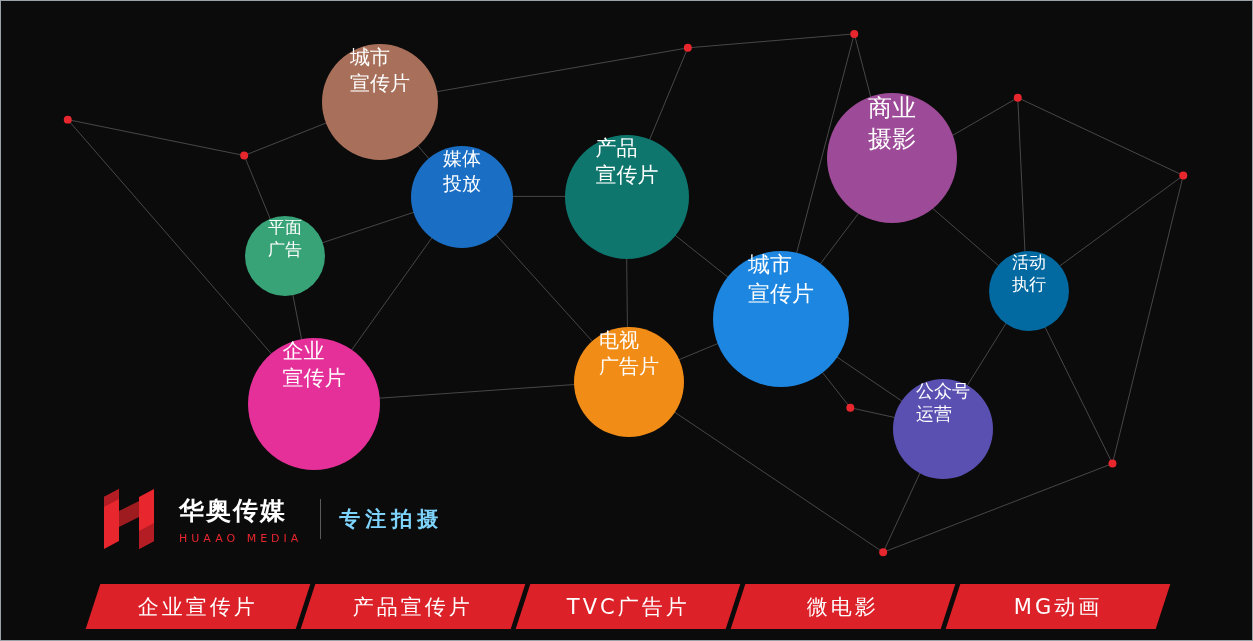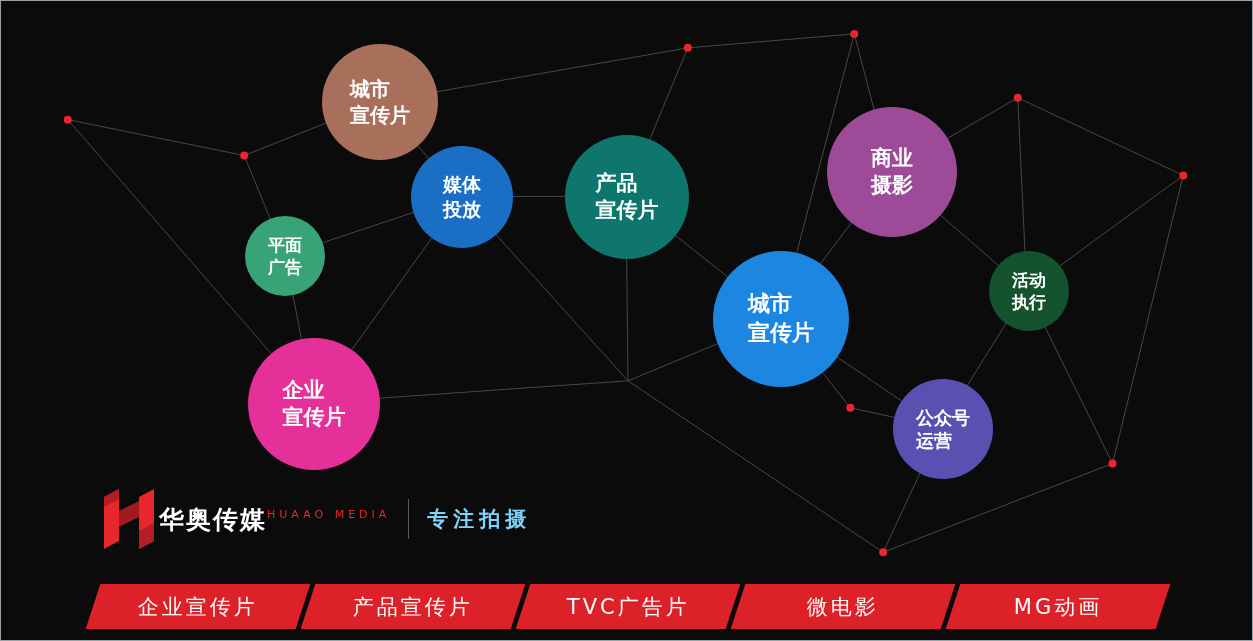--- a/index.html
+++ b/index.html
@@ -16,45 +16,45 @@
     position:absolute; left:0; top:0; width:100%; height:100%;
   }
   .network line { stroke:#474747; stroke-width:1; }
   .network circle { fill:#e8262d; }
 
   .bubble {
     position:absolute;
     border-radius:50%;
     color:#ffffff;
     display:flex;
-    align-items:center;
+    align-items:flex-start;
     justify-content:center;
-    font-weight:700;
+    font-weight:400;
     line-height:1.3;
   }
   .bubble-inner { text-align:left; }
   .bubble-inner span { display:block; }
 
   .b1  { left:321px; top:43px;  width:116px; height:116px; font-size:20px; }
   .b2  { left:410px; top:145px; width:102px; height:102px; font-size:19px; }
   .b3  { left:244px; top:215px; width:80px;  height:80px;  font-size:17px; }
   .b4  { left:564px; top:134px; width:124px; height:124px; font-size:21px; }
-  .b5  { left:826px; top:106px; width:130px; height:130px; font-size:21px; }
+  .b5  { left:826px; top:92px; width:130px; height:130px; font-size:24px; }
   .b6  { left:712px; top:250px; width:136px; height:136px; font-size:22px; }
   .b7  { left:988px; top:250px; width:80px;  height:80px;  font-size:17px; }
   .b8  { left:573px; top:326px; width:110px; height:110px; font-size:20px; }
   .b9  { left:247px; top:337px; width:132px; height:132px; font-size:21px; }
   .b10 { left:892px; top:378px; width:100px; height:100px; font-size:18px; }
 
   .logo-block {
     position:absolute; left:100px; top:486px;
     display:flex; align-items:center;
   }
   .logo-mark { width:56px; height:64px; flex:0 0 auto; }
-  .brand-col { margin-left:2px; display:flex; flex-direction:row; }
+  .brand-col { margin-left:22px; display:flex; flex-direction:column; }
   .brand-cn { color:#ffffff; font-size:25px; font-weight:700; letter-spacing:2px; }
   .brand-en { color:#e8262d; font-size:11px; letter-spacing:4px; margin-top:5px;text-align:right; }
   .brand-divider { width:1px; height:40px; background:#5a5a5a; margin:0 18px; }
   .tagline { color:#7dd3fc; font-size:21px; font-weight:700; letter-spacing:5px; }
 
   .footer-bar {
     position:absolute; left:92px; top:583px;
     width:1070px; height:45px;
     display:flex; gap:5px;
   }
@@ -153,24 +153,30 @@
       <span>商业</span>
       <span>摄影</span>
     </div>
   </div>
   <div class="bubble b6" style="background-color: rgb(29, 134, 224);">
     <div class="bubble-inner">
       <span>城市</span>
       <span>宣传片</span>
     </div>
   </div>
-  <div class="bubble b7" style="background-color: #14532d;">
+  <div class="bubble b7" style="background-color: #0369a1;">
     <div class="bubble-inner">
       <span>活动</span>
       <span>执行</span>
+    </div>
+  </div>
+  <div class="bubble b8" style="background-color: rgb(241, 140, 23);">
+    <div class="bubble-inner">
+      <span>电视</span>
+      <span>广告片</span>
     </div>
   </div>
   <div class="bubble b9" style="background-color: rgb(229, 48, 154);">
     <div class="bubble-inner">
       <span>企业</span>
       <span>宣传片</span>
     </div>
   </div>
   <div class="bubble b10" style="background-color: rgb(90, 80, 178);">
     <div class="bubble-inner">

